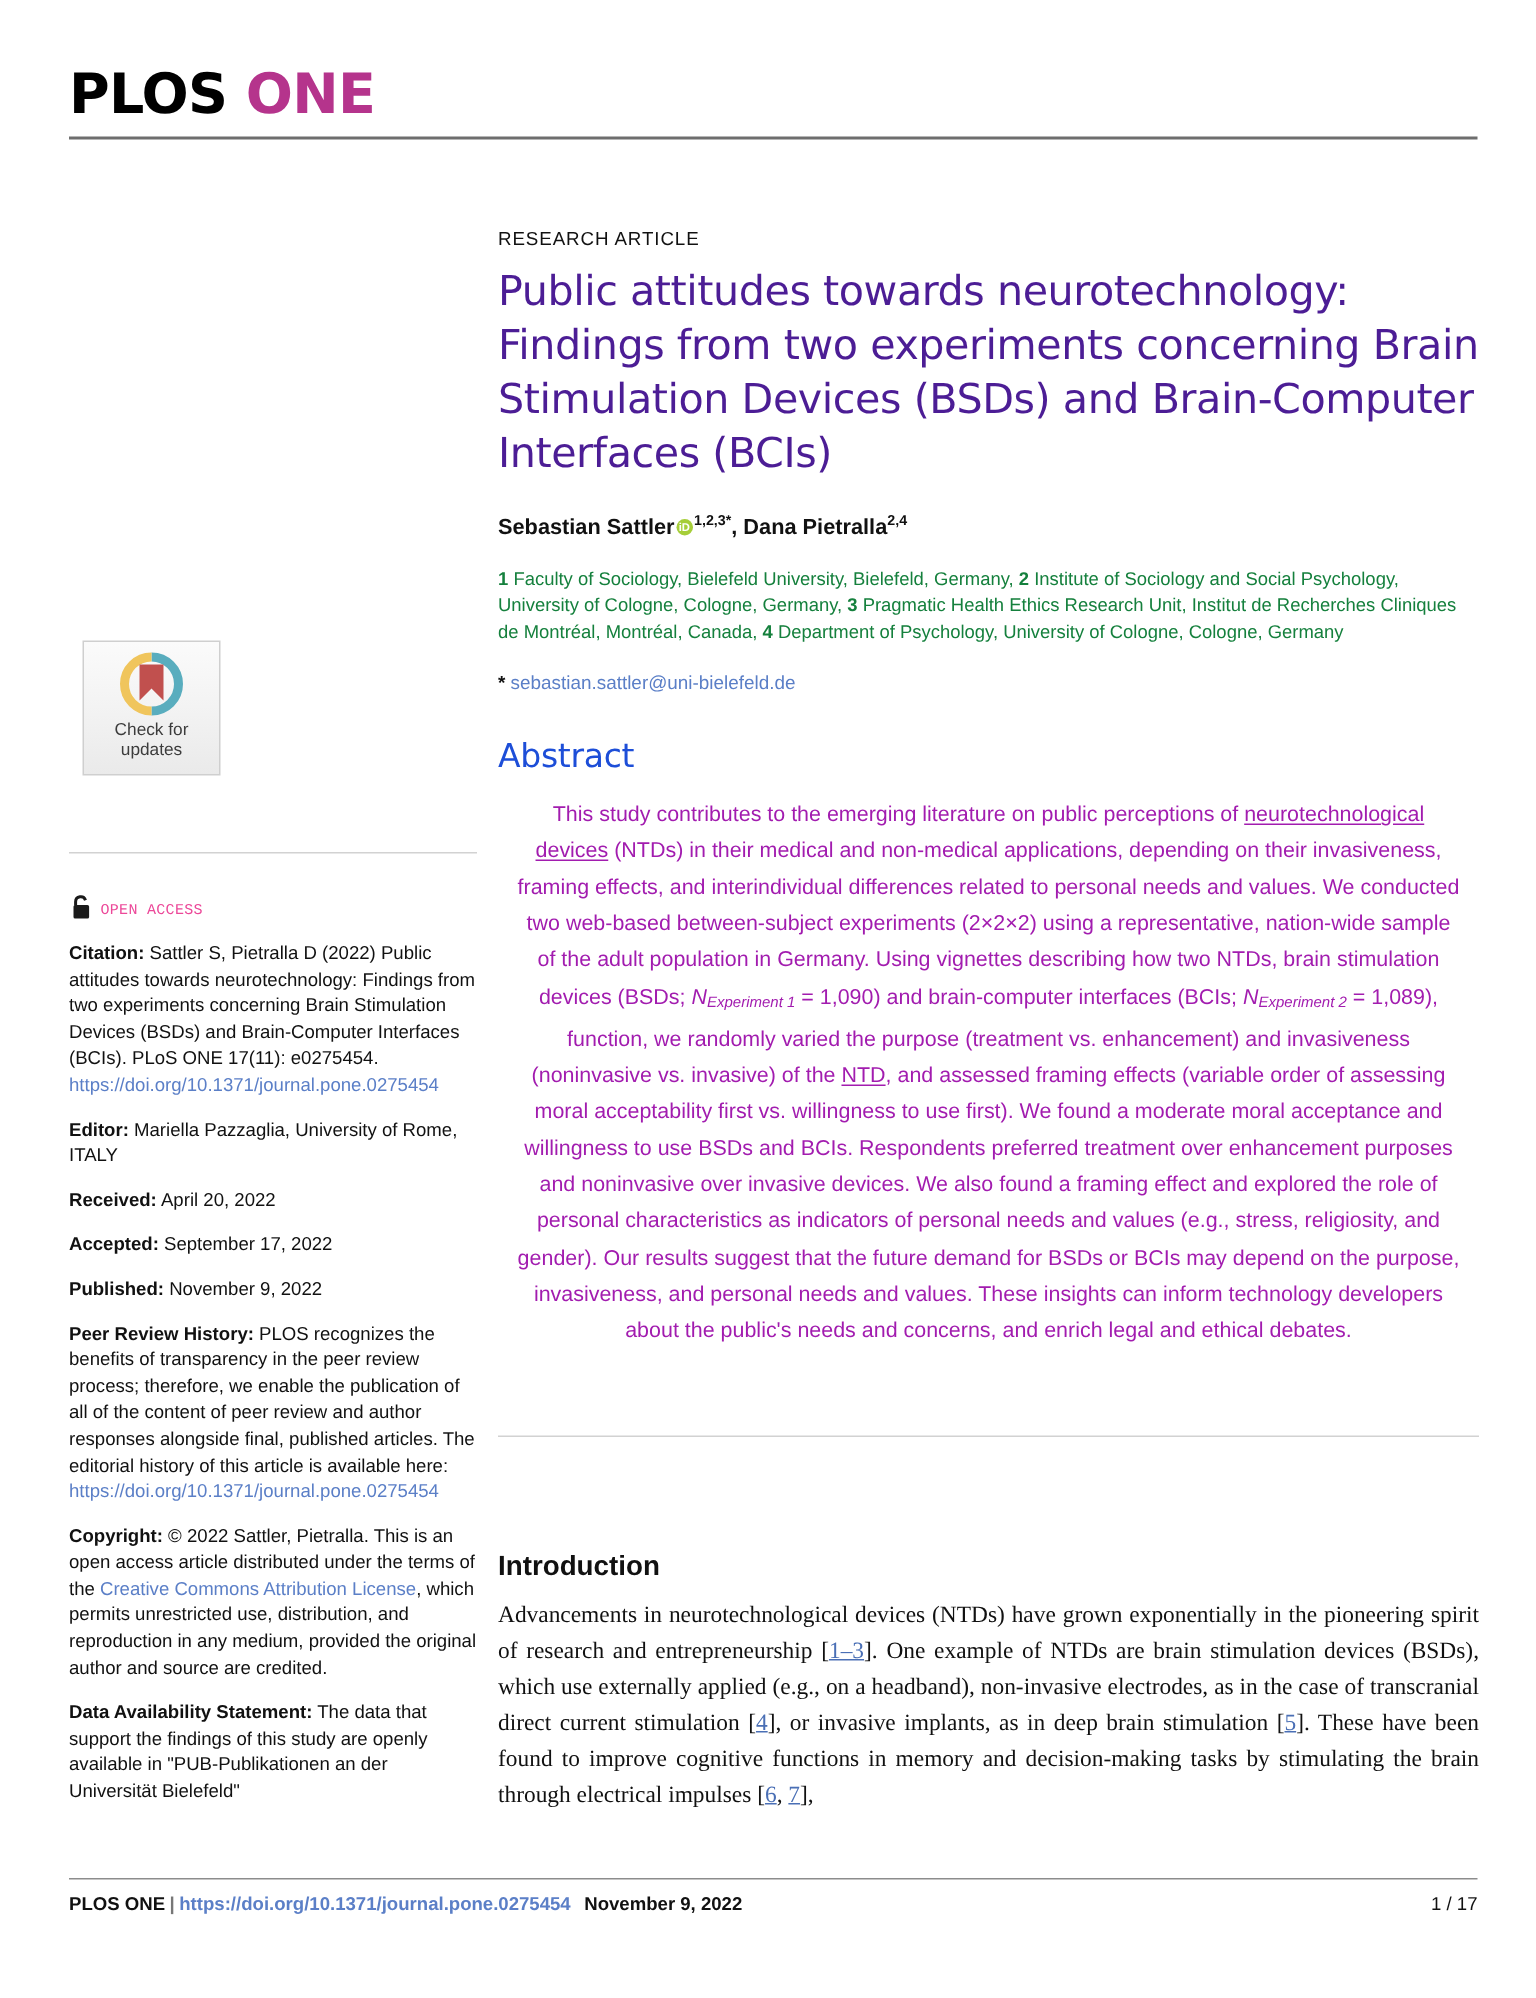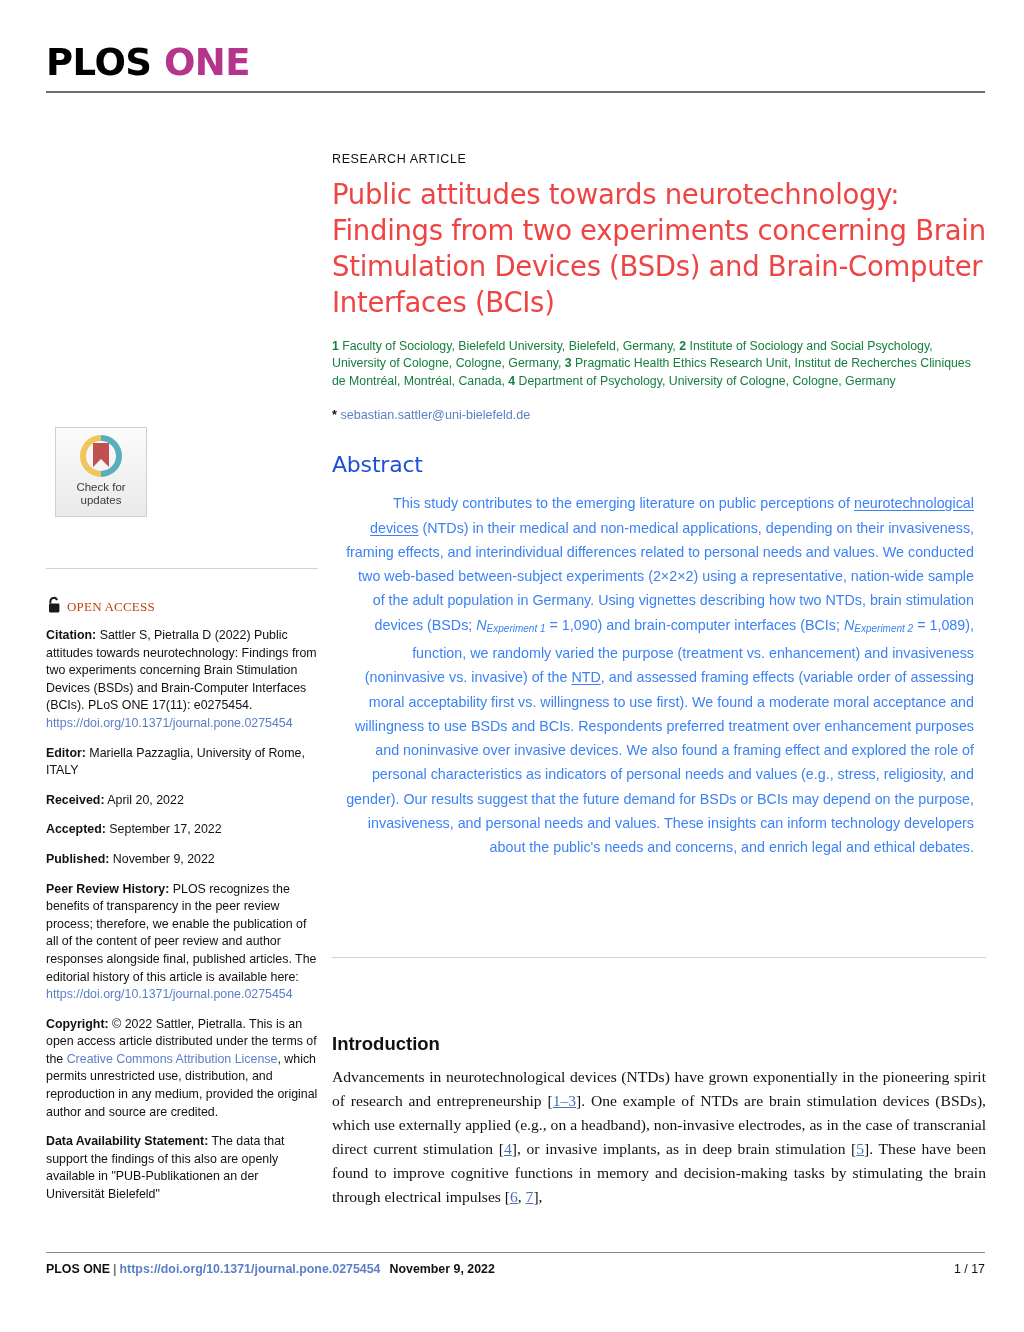--- a/index.html
+++ b/index.html
@@ -91,24 +91,24 @@
 
   .openaccess {
     position: absolute;
     left: 47px;
     top: 596px;
     display: flex;
     align-items: center;
     gap: 5px;
   }
   .oa-label {
-    font-family: Liberation Serif, serif;
-    font-size: 13px;
+    font-family: Liberation Mono, monospace;
+    font-size: 10px;
     letter-spacing: 0.2px;
-    color: #c2410c;
+    color: #ec4899;
   }
 
   .sb-blocks {
     position: absolute;
     left: 46px;
     top: 627px;
     width: 274px;
   }
   .sb-block {
     font-family: "Liberation Sans", sans-serif;
@@ -134,21 +134,21 @@
     letter-spacing: 0.6px;
     color: #111;
     margin: 0 0 10px 0;
   }
   .article-title {
     font-family: "DejaVu Sans", sans-serif;
     font-size: 27.5px;
     font-weight: 400;
     line-height: 36px;
     letter-spacing: -0.3px;
-    color: #ef4444;
+    color: #4c1d95;
     margin: 0 0 18px 0;
   }
   .authors {
     font-family: "Liberation Sans", sans-serif;
     font-size: 14.5px;
     font-weight: 700;
     color: #111;
     margin: 0 0 16px 0;
     line-height: 20px;
   }
@@ -194,22 +194,22 @@
     font-size: 22px;
     font-weight: 400;
     color: #1d4ed8;
     margin: 0 0 14px 0;
     letter-spacing: -0.2px;
   }
   .abstract-body {
     font-family: "Liberation Sans", sans-serif;
     font-size: 14.3px;
     line-height: 24.3px;
-    color: #3b82f6;
-    text-align: right;
+    color: #a21caf;
+    text-align: center;
     margin: 12px;
   }
   .abstract-body u { text-decoration: underline; text-underline-offset: 2px; }
   .abstract-body i { font-style: italic; }
   .abstract-body .sub { font-size: 10px; font-style: italic; vertical-align: -2px; }
 
   .main-rule {
     position: absolute;
     left: 332px;
     top: 957px;
@@ -312,30 +312,31 @@
     <div class="sb-block"><b>Received:</b><span> April 20, 2022</span></div>
 
     <div class="sb-block"><b>Accepted:</b><span> September 17, 2022</span></div>
 
     <div class="sb-block"><b>Published:</b><span> November 9, 2022</span></div>
 
     <div class="sb-block"><b>Peer Review History:</b><span> PLOS recognizes the benefits of transparency in the peer review process; therefore, we enable the publication of all of the content of peer review and author responses alongside final, published articles. The editorial history of this article is available here: </span><a class="lnk" href="#">https://doi.org/10.1371/journal.pone.0275454</a></div>
 
     <div class="sb-block"><b>Copyright:</b><span> © 2022 Sattler, Pietralla. This is an open access article distributed under the terms of the </span><a class="lnk" href="#">Creative Commons Attribution License</a><span>, which permits unrestricted use, distribution, and reproduction in any medium, provided the original author and source are credited.</span></div>
 
-    <div class="sb-block"><b>Data Availability Statement:</b><span> The data that support the findings of this also are openly available in "PUB-Publikationen an der Universität Bielefeld"</span></div>
+    <div class="sb-block"><b>Data Availability Statement:</b><span> The data that support the findings of this study are openly available in "PUB-Publikationen an der Universität Bielefeld"</span></div>
 
   </div>
 
   <div class="main">
 
     <div class="kicker">RESEARCH ARTICLE</div>
 
     <h1 class="article-title">Public attitudes towards neurotechnology: Findings from two experiments concerning Brain Stimulation Devices (BSDs) and Brain-Computer Interfaces (BCIs)</h1>
 
+    <div class="authors"><span>Sebastian Sattler</span><span class="orcid"><span>iD</span></span><sup>1,2,3</sup><sup>*</sup><span>, </span><span>Dana Pietralla</span><sup>2,4</sup></div>
 
     <div class="affiliations"><b>1</b><span> Faculty of Sociology, Bielefeld University, Bielefeld, Germany, </span><b>2</b><span> Institute of Sociology and Social Psychology, University of Cologne, Cologne, Germany, </span><b>3</b><span> Pragmatic Health Ethics Research Unit, Institut de Recherches Cliniques de Montréal, Montréal, Canada, </span><b>4</b><span> Department of Psychology, University of Cologne, Cologne, Germany</span></div>
 
     <div class="corresponding"><span class="star">*</span> <a class="lnk" href="#">sebastian.sattler@uni-bielefeld.de</a></div>
 
     <h2 class="section-h">Abstract</h2>
 
     <p class="abstract-body"><span>This study contributes to the emerging literature on public perceptions of </span><u>neurotechnological devices</u><span> (NTDs) in their medical and non-medical applications, depending on their invasiveness, framing effects, and interindividual differences related to personal needs and values. We conducted two web-based between-subject experiments (2×2×2) using a representative, nation-wide sample of the adult population in Germany. Using vignettes describing how two NTDs, brain stimulation devices (BSDs; </span><i>N</i><span class="sub">Experiment 1</span><span> = 1,090) and brain-computer interfaces (BCIs; </span><i>N</i><span class="sub">Experiment 2</span><span> = 1,089), function, we randomly varied the purpose (treatment vs. enhancement) and invasiveness (noninvasive vs. invasive) of the </span><u>NTD</u><span>, and assessed framing effects (variable order of assessing moral acceptability first vs. willingness to use first). We found a moderate moral acceptance and willingness to use BSDs and BCIs. Respondents preferred treatment over enhancement purposes and noninvasive over invasive devices. We also found a framing effect and explored the role of personal characteristics as indicators of personal needs and values (e.g., stress, religiosity, and gender). Our results suggest that the future demand for BSDs or BCIs may depend on the purpose, invasiveness, and personal needs and values. These insights can inform technology developers about the public's needs and concerns, and enrich legal and ethical debates.</span></p>
 
   </div>

